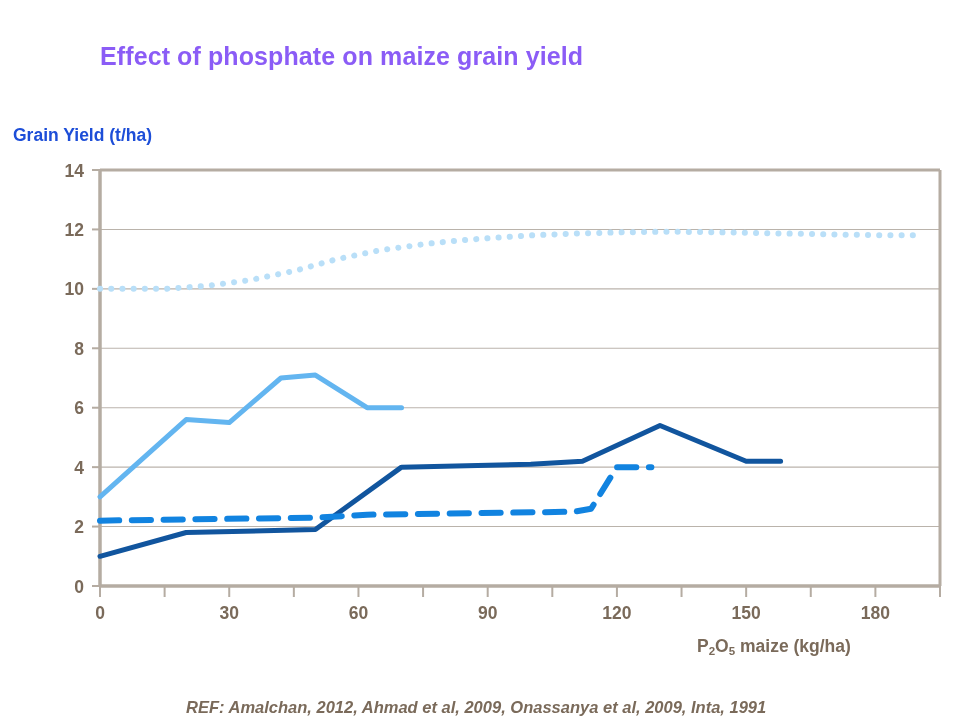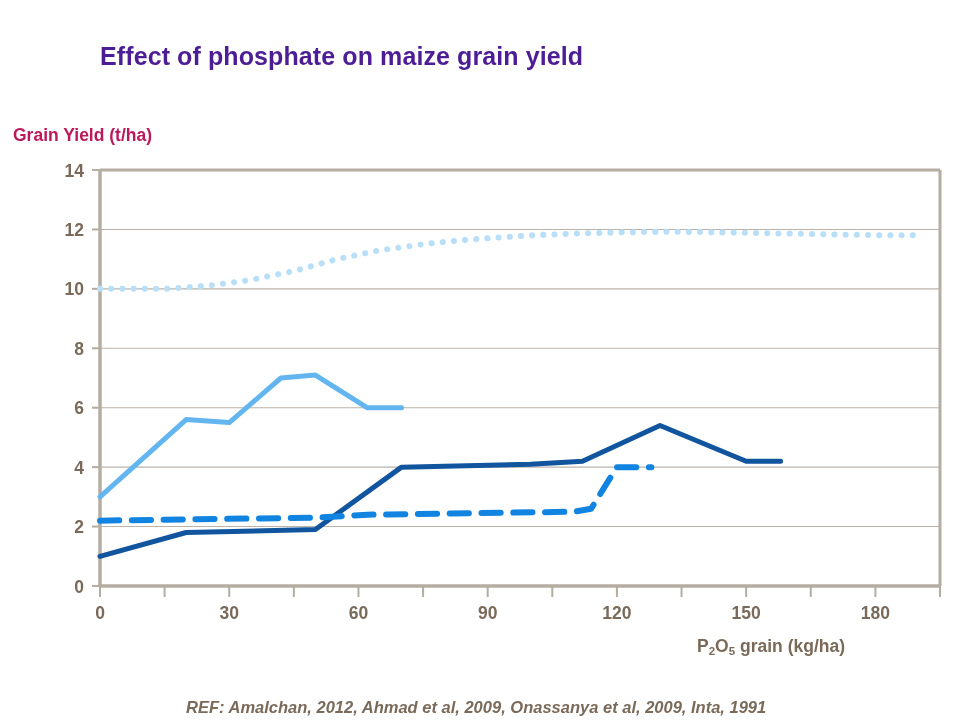--- a/index.html
+++ b/index.html
@@ -19,31 +19,31 @@
     left: 0; top: 0;
     width: 960px;
     height: 720px;
   }
   #chart-title {
     position: absolute;
     left: 100px;
     top: 42px;
     font-size: 25px;
     font-weight: bold;
-    color: #4c1d95;
+    color: #8b5cf6;
     letter-spacing: 0.1px;
     white-space: nowrap;
   }
   #y-axis-title {
     position: absolute;
     left: 13px;
     top: 125px;
     font-size: 17.5px;
     font-weight: bold;
-    color: #be185d;
+    color: #1d4ed8;
     white-space: nowrap;
   }
   #x-axis-title {
     position: absolute;
     left: 697px;
     top: 636px;
     font-size: 17.5px;
     font-weight: bold;
     color: #7A6A5A;
     white-space: nowrap;
@@ -79,21 +79,21 @@
 </head>
 <body>
 
 <div id="slide">
 
   <div id="chart-title">Effect of phosphate on maize grain yield</div>
 
   <div id="y-axis-title">Grain Yield (t/ha)</div>
 
   <div id="x-axis-title">
-    <span>P</span><sub>2</sub><span>O</span><sub>5</sub><span> grain (kg/ha)</span>
+    <span>P</span><sub>2</sub><span>O</span><sub>5</sub><span> maize (kg/ha)</span>
   </div>
 
   <div id="ref-note">REF: Amalchan, 2012, Ahmad et al, 2009, Onassanya et al, 2009, Inta, 1991</div>
 
   <svg id="plot-svg" width="960" height="720">
     <g>
         <line x1="100" x2="940" y1="526.5714285714286" y2="526.5714285714286" stroke="#A39A90" stroke-width="1.1" opacity="0.75"></line>
         <line x1="100" x2="940" y1="467.14285714285717" y2="467.14285714285717" stroke="#A39A90" stroke-width="1.1" opacity="0.75"></line>
         <line x1="100" x2="940" y1="407.7142857142857" y2="407.7142857142857" stroke="#A39A90" stroke-width="1.1" opacity="0.75"></line>
         <line x1="100" x2="940" y1="348.28571428571433" y2="348.28571428571433" stroke="#A39A90" stroke-width="1.1" opacity="0.75"></line>

